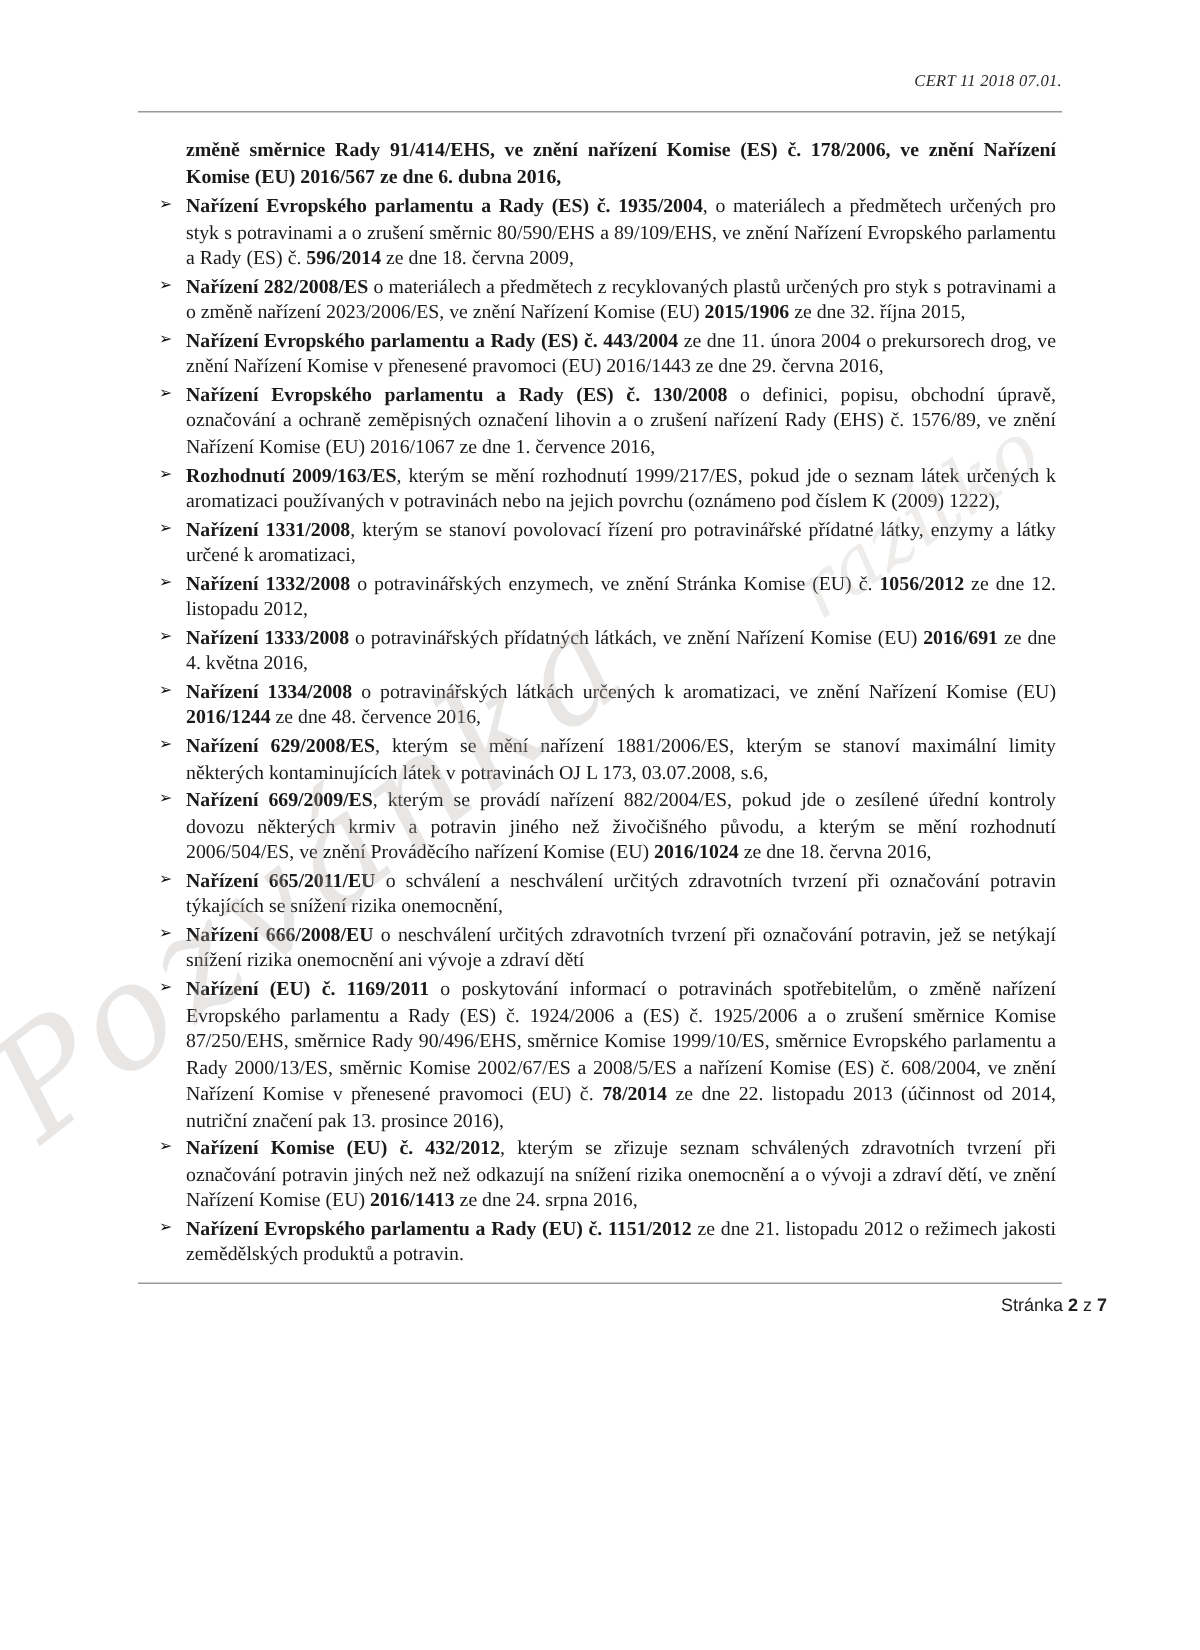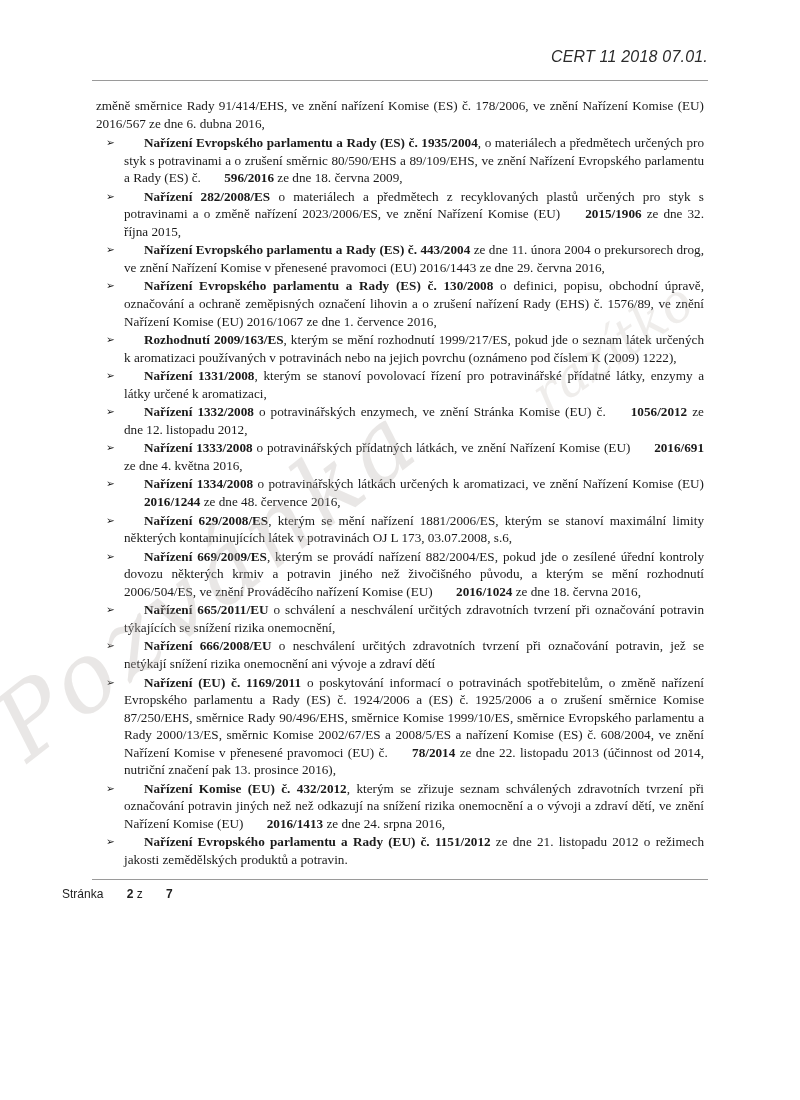--- a/index.html
+++ b/index.html
@@ -17,23 +17,23 @@
   }
   .page {
     position: relative;
     width: 800px;
     height: 1100px;
     box-sizing: border-box;
     padding: 40px 62px 0 62px;
   }
   .header {
     text-align: right;
-    font-family: Liberation Sans, sans-serif;
+    font-family: Liberation Serif, serif;
     font-style: italic;
-    font-size: 16px;
+    font-size: 11px;
     color: #2b2b2b;
     letter-spacing: 0.2px;
     padding-right: 30px;
     padding-top: 8px;
   }
   .rule {
     border: 0;
     border-top: 1px solid #9a9a9a;
     margin: 14px 30px 0 30px;
   }
@@ -41,21 +41,23 @@
     margin: 16px 34px 0 34px;
     font-size: 13.2px;
     line-height: 1.33;
     text-align: justify;
   }
   .para {
     margin: 0 0 1px 0;
     text-indent: 0;
   }
   .para.first {
+    margin-left: 28px;
     margin-bottom: 2px;
+    font-weight: bold;
   }
   .item {
     display: flex;
     align-items: flex-start;
     margin-bottom: 1px;
   }
   .bullet {
     flex: 0 0 28px;
     font-family: "DejaVu Sans", sans-serif;
     font-size: 10.5px;
@@ -64,29 +66,28 @@
     padding-left: 10px;
     box-sizing: border-box;
   }
   .itext {
     flex: 1 1 auto;
     text-align: justify;
     hyphens: none;
   }
   b {
     font-weight: bold;
-    margin-left: 20px;
   }
   .footer-rule {
     border: 0;
     border-top: 1px solid #9a9a9a;
     margin: 10px 30px 0 30px;
   }
   .footer {
-    text-align: left;
+    text-align: right;
     font-family: "Liberation Sans", sans-serif;
     font-size: 12px;
     color: #222;
     margin-top: 7px;
   }
   .footer b { font-weight: bold; }
 
   
   .watermark {
     position: absolute;
@@ -129,21 +130,21 @@
   <div class="watermark2">razítko</div>
 
   <div class="header">CERT 11 2018 07.01.</div>
   <hr class="rule">
 
   <div class="content">
     <p class="para first">změně směrnice Rady 91/414/EHS, ve znění nařízení Komise (ES) č. 178/2006, ve znění Nařízení Komise (EU) 2016/567 ze dne 6. dubna 2016,</p>
     <div id="items-container">
         <div class="item">
           <span class="bullet">➢</span>
-          <div class="itext"><b>Nařízení Evropského parlamentu a Rady (ES) č. 1935/2004</b><span>, o materiálech a předmětech určených pro styk s potravinami a o zrušení směrnic 80/590/EHS a 89/109/EHS, ve znění Nařízení Evropského parlamentu a Rady (ES) č. </span><b>596/2016</b><span> ze dne 18. června 2009,</span></div>
+          <div class="itext"><b>Nařízení Evropského parlamentu a Rady (ES) č. 1935/2004</b><span>, o materiálech a předmětech určených pro styk s potravinami a o zrušení směrnic 80/590/EHS a 89/109/EHS, ve znění Nařízení Evropského parlamentu a Rady (ES) č. </span><b>596/2014</b><span> ze dne 18. června 2009,</span></div>
         </div>
         <div class="item">
           <span class="bullet">➢</span>
           <div class="itext"><b>Nařízení 282/2008/ES</b><span> o materiálech a předmětech z recyklovaných plastů určených pro styk s potravinami a o změně nařízení 2023/2006/ES, ve znění Nařízení Komise (EU) </span><b>2015/1906</b><span> ze dne 32. října 2015,</span></div>
         </div>
         <div class="item">
           <span class="bullet">➢</span>
           <div class="itext"><b>Nařízení Evropského parlamentu a Rady (ES) č. 443/2004</b><span> ze dne 11. února 2004 o prekursorech drog, ve znění Nařízení Komise v přenesené pravomoci (EU) 2016/1443 ze dne 29. června 2016,</span></div>
         </div>
         <div class="item">

